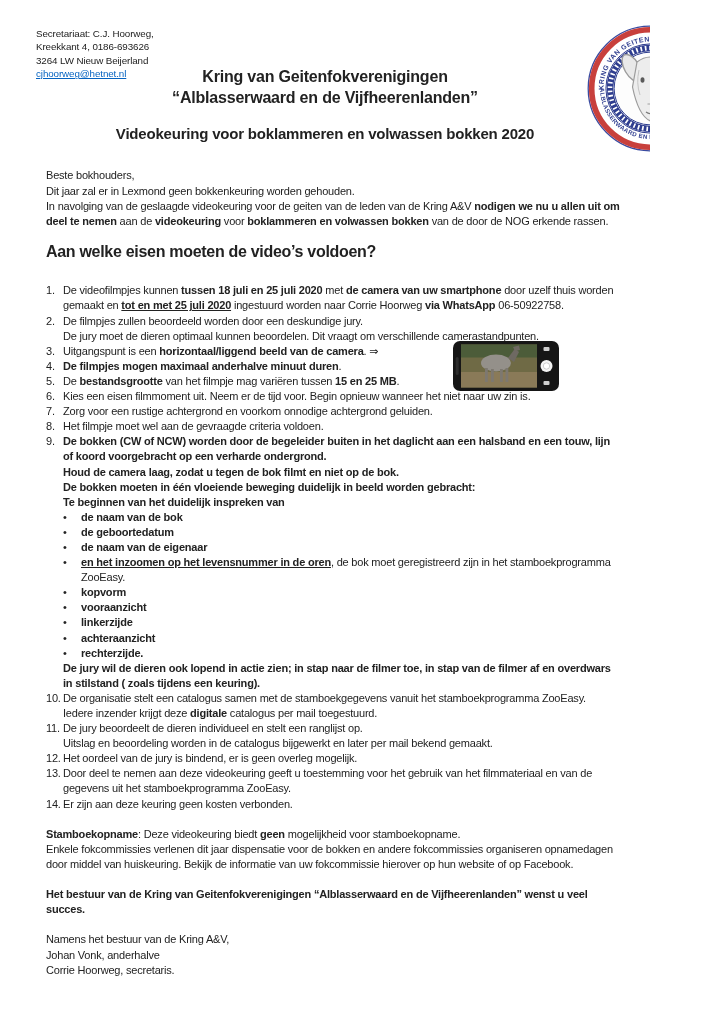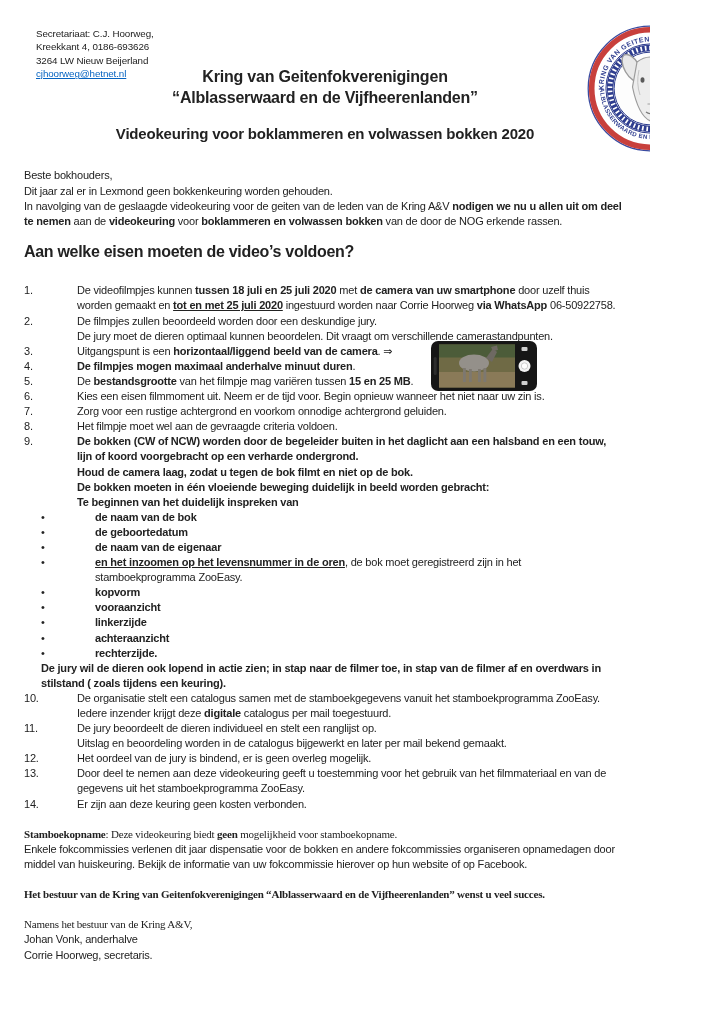--- a/index.html
+++ b/index.html
@@ -17,32 +17,32 @@
   .sender a { color:#0563c1; text-decoration:underline; cursor:pointer; }
 
   
   .logo { position:absolute; left:587px; top:25px; width:127px; height:127px; }
 
   
   .titles { padding-top:66px; text-align:center; }
   .title-main { font-size:16px; font-weight:700; line-height:21px; letter-spacing:-0.2px; }
   .subtitle { font-size:15px; font-weight:700; line-height:20px; margin-top:16px; letter-spacing:-0.2px; }
 
-  .content { padding:0 28px 0 24px; }
+  .content { padding:0 28px 0 46px; }
   .greeting { margin-top:24px; }
   .intro { margin-top:1px; }
   .para { min-height:15.1px; }
-  .gap { margin-top:15.1px;font-family:Liberation Serif, serif; }
+  .gap { margin-top:15.1px; }
 
   .heading { font-size:16px; font-weight:700; line-height:18px; margin-top:14px; letter-spacing:-0.3px; }
 
   #blocks { position:relative; margin-top:22px; }
   .row { display:flex; align-items:flex-start; }
   .row .num { width:17px; flex:none; }
-  .row .body { flex:1; min-width:0;margin-left:36px; }
+  .row .body { flex:1; min-width:0; }
   .bullet-row { margin-left:17px; }
   .bullet-row .dot { width:18px; flex:none; }
   .plain-ind { margin-left:17px; }
 
   .phone-illustration { position:absolute; left:407px; top:58px; width:106px; height:50px; }
 
   .closing { margin-top:0; }
 </style>
 </head>
 <body>

